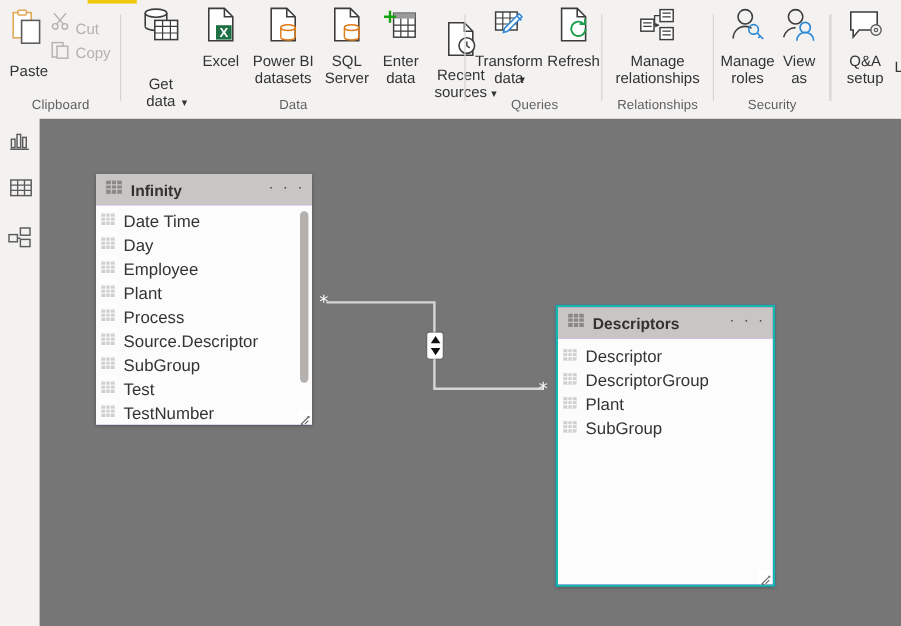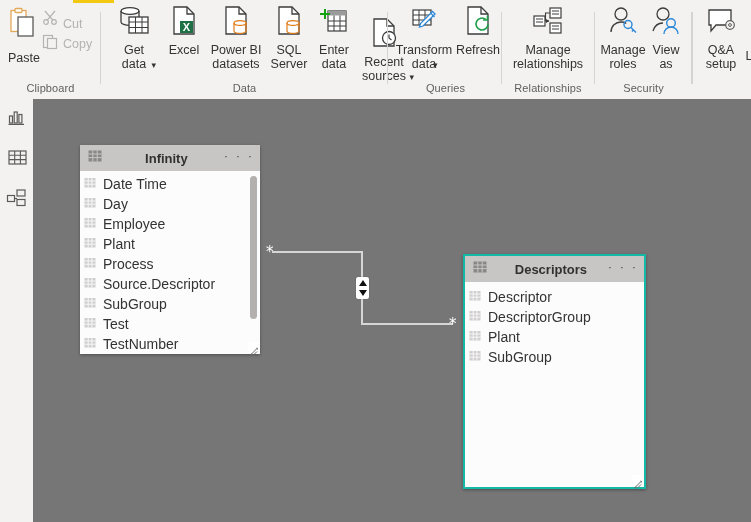--- a/index.html
+++ b/index.html
@@ -79,21 +79,20 @@
     width: 718px; height: 423px;
     background: #767676;
     overflow: hidden;
   }
 
   
   .tbl-card {
     position: absolute;
     background: #6d28d9;
     box-shadow: 0 1px 3px rgba(0,0,0,.35);
-    text-align: center;
   }
   .tbl-card.selected {
     border: 2px solid #14b8a6;
   }
   .tbl-head {
     position: relative;
     height: 26px;
     background: #c8c6c4;
     display: flex;
     align-items: center;
@@ -218,21 +217,21 @@
       </span>
       <span class="lbl" style="margin-top:0;">Copy</span>
     </div>
 
     <div class="group-caption">Clipboard</div>
     <div class="group-sep" style="left:100px;"></div>
   </div>
 
   <div class="ribbon-group" style="left:101px;width:287px;">
 
-    <div class="btn" style="left:8px;top:2px;width:50px;">
+    <div class="btn" style="left:8px;top:2px;width:50px;gap:19px;">
       <span class="ico">
         <svg width="34" height="32" viewBox="0 0 34 32">
           <ellipse cx="13" cy="6" rx="9" ry="3.4" fill="#fff" stroke="#3c3c3c" stroke-width="1.3"></ellipse>
           <path d="M4 6 V17 M22 6 V17" stroke="#3c3c3c" stroke-width="1.3" fill="none"></path>
           <path d="M4 17 a9 3.4 0 0 0 18 0" fill="none" stroke="#3c3c3c" stroke-width="1.3"></path>
           <rect x="12" y="12" width="19" height="16" fill="#fff" stroke="#3c3c3c" stroke-width="1.3"></rect>
           <path d="M12 17H31 M12 22.5H31 M18.5 12V28 M25 12V28" stroke="#3c3c3c" stroke-width="1"></path>
         </svg>
       </span>
       <span class="lbl">Get

